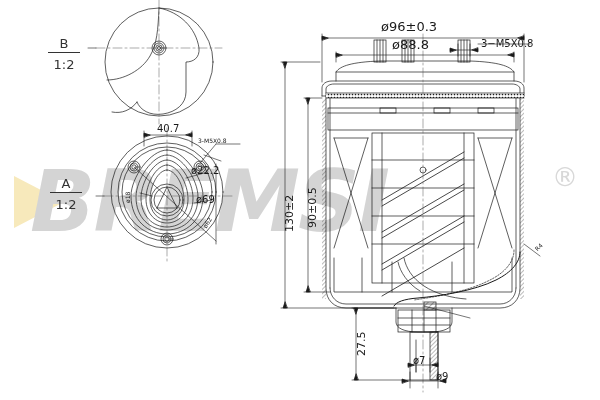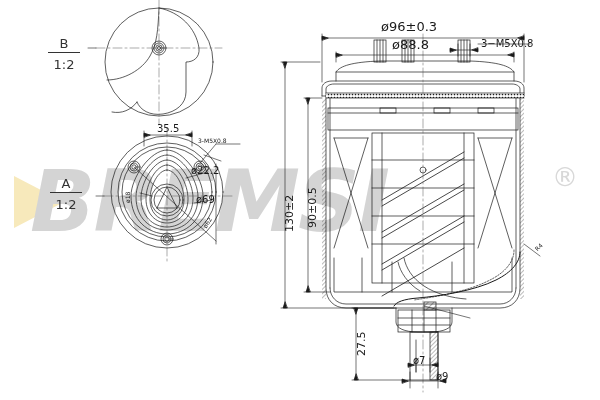--- a/index.html
+++ b/index.html
@@ -379,20 +379,20 @@
 
   <div class="lbl dim-md rot90" style="left:284px;top:232px;">130±2</div>
   <div class="lbl dim-md rot90" style="left:307px;top:228px;">90±0.5</div>
 
   <div class="lbl dim-md rot90" style="left:356px;top:356px;">27.5</div>
   <div class="lbl dim-sm" style="left:413px;top:356px;">ø7</div>
   <div class="lbl dim-sm" style="left:413px;top:372px;padding-left:23px;">ø9</div>
 
   <div class="lbl dim-xs" style="left:534px;top:248px;transform:rotate(-45deg);transform-origin:left top;">R4</div>
 
-  <div class="lbl dim-sm" style="left:157px;top:124px;">35.5</div>
+  <div class="lbl dim-sm" style="left:157px;top:124px;">40.7</div>
   <div class="lbl dim-xs" style="left:198px;top:138px;">3-M5X0.8</div>
   <div class="lbl dim-sm" style="left:191px;top:166px;">ø22.2</div>
   <div class="lbl dim-sm" style="left:196px;top:195px;">ø69</div>
   <div class="lbl dim-xs rot90" style="left:125px;top:203px;">ø18</div>
   <div class="lbl dim-xs" style="left:202px;top:226px;transform:rotate(-58deg);transform-origin:left top;">ø62</div>
 
 </div>
 
 </body></html>

